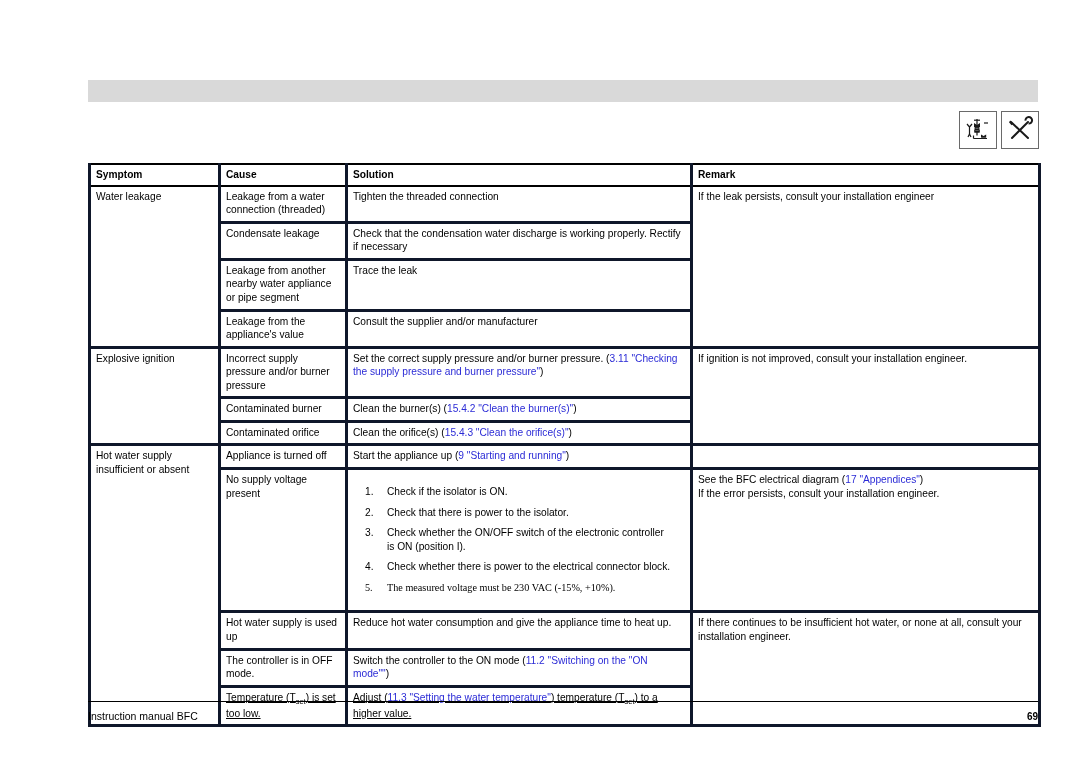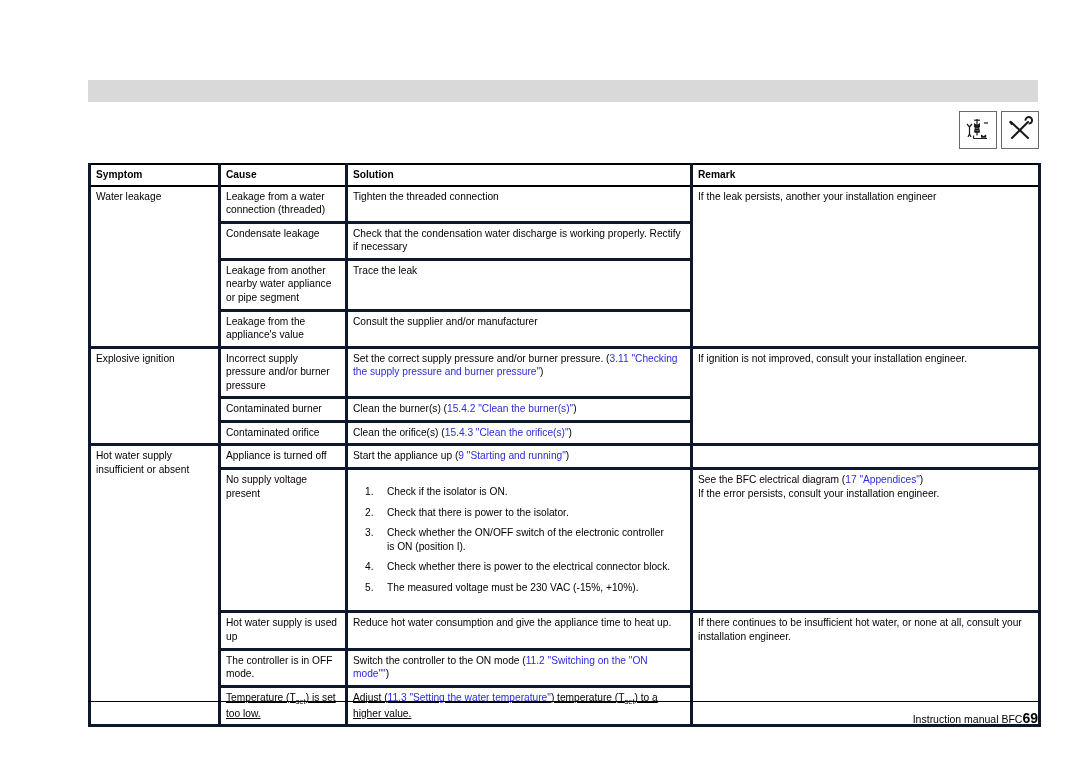--- a/index.html
+++ b/index.html
@@ -113,21 +113,21 @@
     padding: 0;
     list-style: none;
     counter-reset: st;
   }
   ol.steps > li {
     counter-increment: st;
     position: relative;
     padding-left: 22px;
     margin-bottom: 7px;
   }
-  ol.steps > li:last-child { margin-bottom: 1px; }
+  ol.steps > li:last-child { margin-bottom: 1px; font-family: Liberation Serif, serif; }
   ol.steps > li::before {
     content: counter(st) ".";
     position: absolute;
     left: 0;
     top: 0;
   }
 
   sub { font-size: 0.74em; }
 
   
@@ -139,24 +139,24 @@
     height: 0;
     border-top: 1.6px solid #000000;
   }
   .footer {
     position: absolute;
     left: 88px;
     top: 710px;
     width: 950px;
     font-size: 10.5px;
     display: flex;
-    justify-content: flex-end;
+    justify-content: space-between;
     align-items: baseline;
   }
-  .footer .pageno { font-weight: bold; font-size: 14px; }
+  .footer .pageno { font-weight: bold; font-size: 10px; }
 </style>
 </head>
 <body>
 
 <div class="page">
 
   <div class="header-band"></div>
 
   <div class="icon-strip">
     <div class="doc-icon">
@@ -214,21 +214,21 @@
           <th>Solution</th>
           <th>Remark</th>
         </tr>
       </thead>
       <tbody>
 
         <tr class="group-start">
           <td class="sym" rowspan="4">Water leakage</td>
           <td>Leakage from a water connection (threaded)</td>
           <td>Tighten the threaded connection</td>
-          <td rowspan="4">If the leak persists, another your installation engineer</td>
+          <td rowspan="4">If the leak persists, consult your installation engineer</td>
         </tr>
         <tr>
           <td>Condensate leakage</td>
           <td>Check that the condensation water discharge is working properly. Rectify if necessary</td>
         </tr>
         <tr>
           <td>Leakage from another nearby water appliance or pipe segment</td>
           <td>Trace the leak</td>
         </tr>
         <tr>

